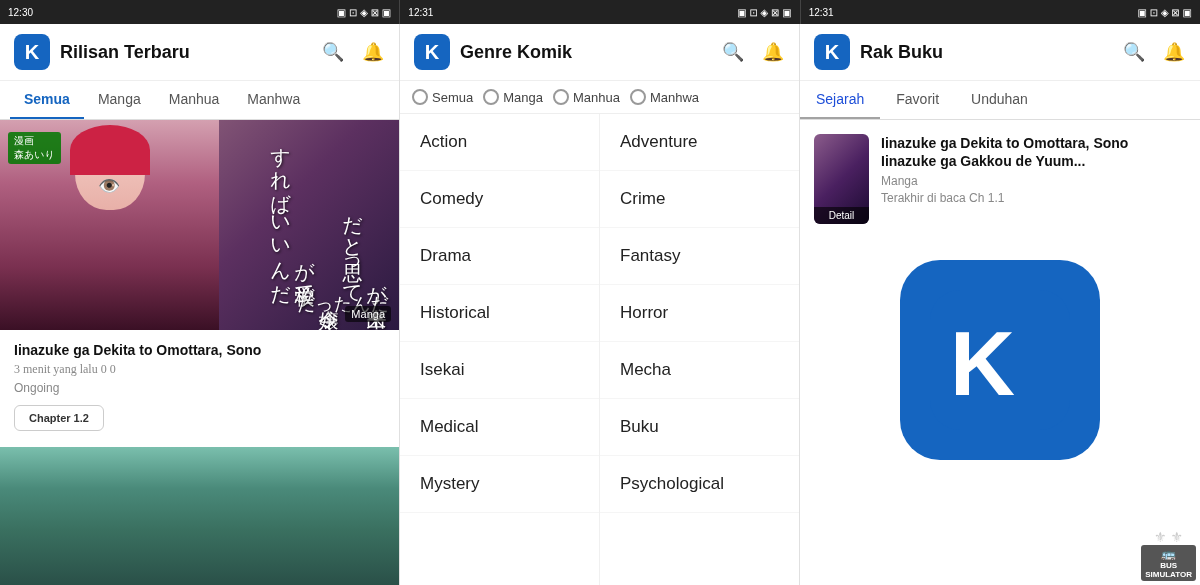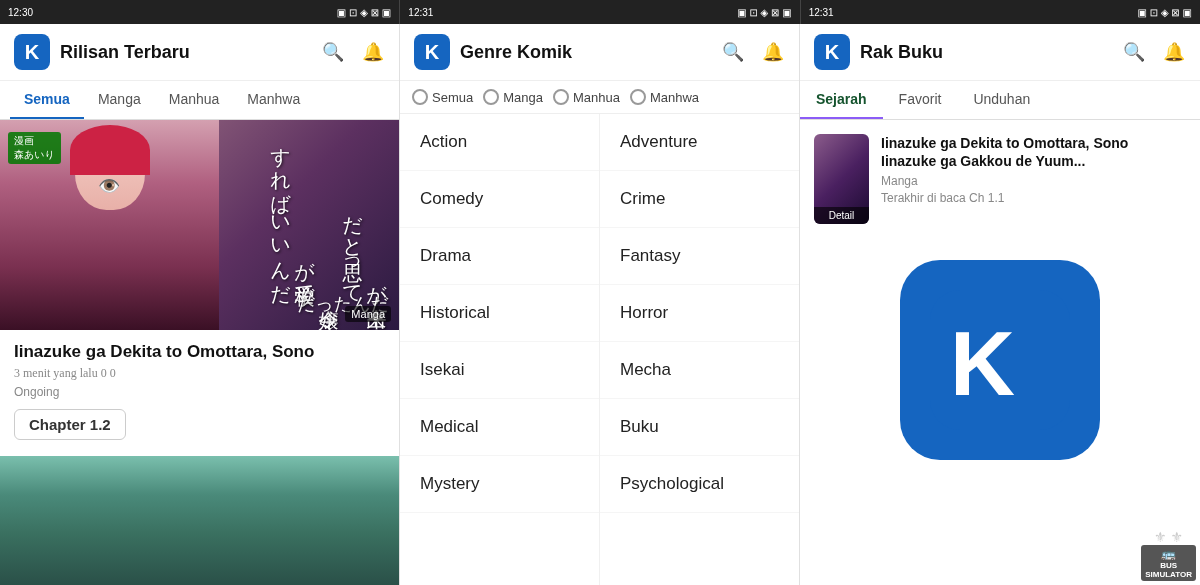--- a/index.html
+++ b/index.html
@@ -173,42 +173,42 @@
       text-shadow: 1px 1px 3px rgba(0,0,0,0.8);
       line-height: 1.2;
       text-align: right;
       font-family: serif;
     }
     .manga-info {
       padding: 12px 14px 6px;
       flex-shrink: 0;
     }
     .manga-title {
-      font-size: 17px;
+      font-size: 14px;
       font-weight: bold;
       color: #111;
       margin-bottom: 4px;
     }
     .manga-meta {
       font-size: 12px;
       color: #888;
       margin-bottom: 4px;
       font-family: Liberation Serif, serif;
     }
     .manga-status {
       font-size: 12px;
       color: #888;
       margin-bottom: 10px;
     }
     .chapter-btn {
       display: inline-block;
       border: 1px solid #ccc;
       padding: 6px 14px;
       border-radius: 6px;
-      font-size: 15px;
+      font-size: 11px;
       font-weight: bold;
       color: #333;
       cursor: pointer;
       background: #fff;
     }
 
     
     .manga-thumb-row {
       margin-top: 10px;
       flex: 1;
@@ -272,23 +272,23 @@
       flex-shrink: 0;
     }
     .rak-tab {
       padding: 10px 16px;
       font-size: 14px;
       color: #555;
       cursor: pointer;
       border-bottom: 2px solid transparent;
     }
     .rak-tab.active {
-      color: #14532d;
-      border-bottom: 2px solid #8b5cf6;
-      font-weight: bold;
+      color: #1d4ed8;
+      border-bottom: 2px solid #a3a3a3;
+      font-weight: normal;
     }
     .rak-content {
       padding: 14px;
       flex: 1;
       overflow-y: auto;
     }
     .rak-book-item {
       display: flex;
       gap: 12px;
       margin-bottom: 16px;

